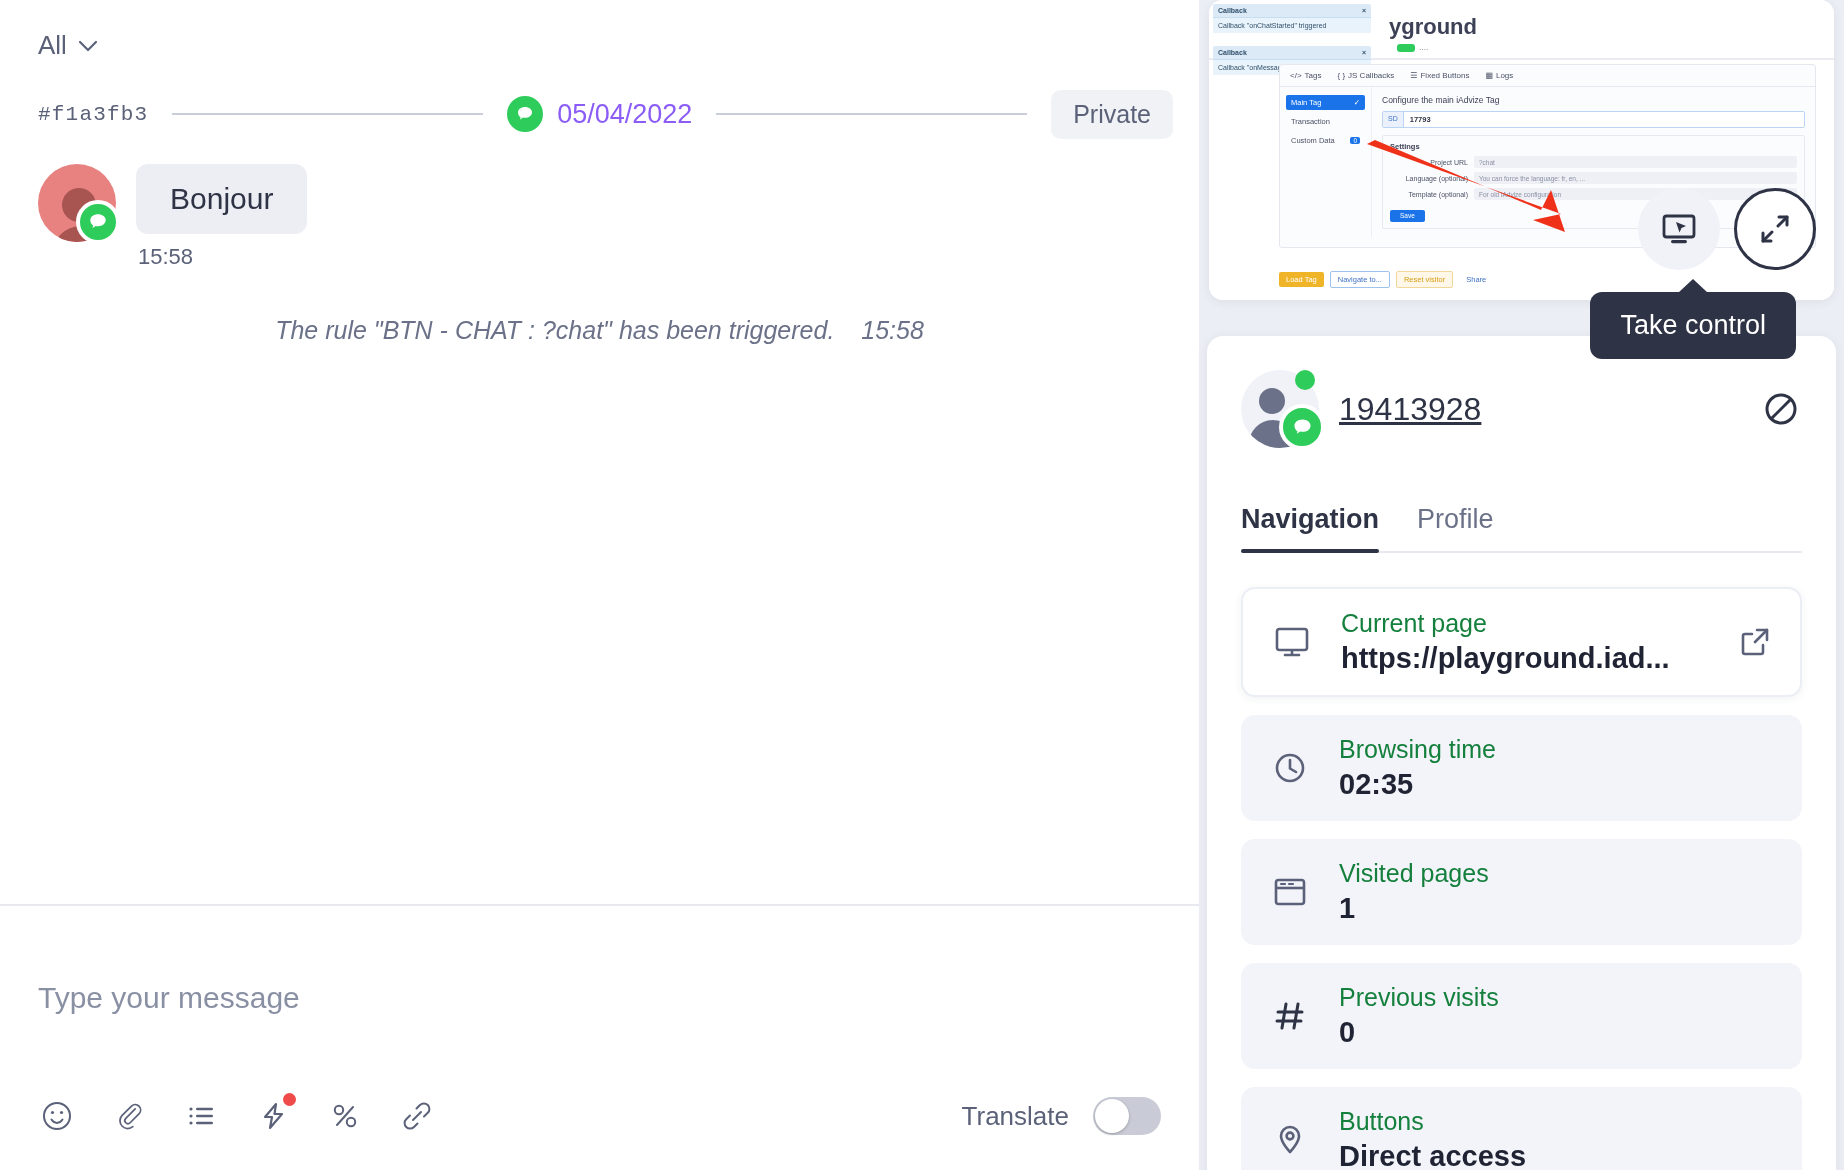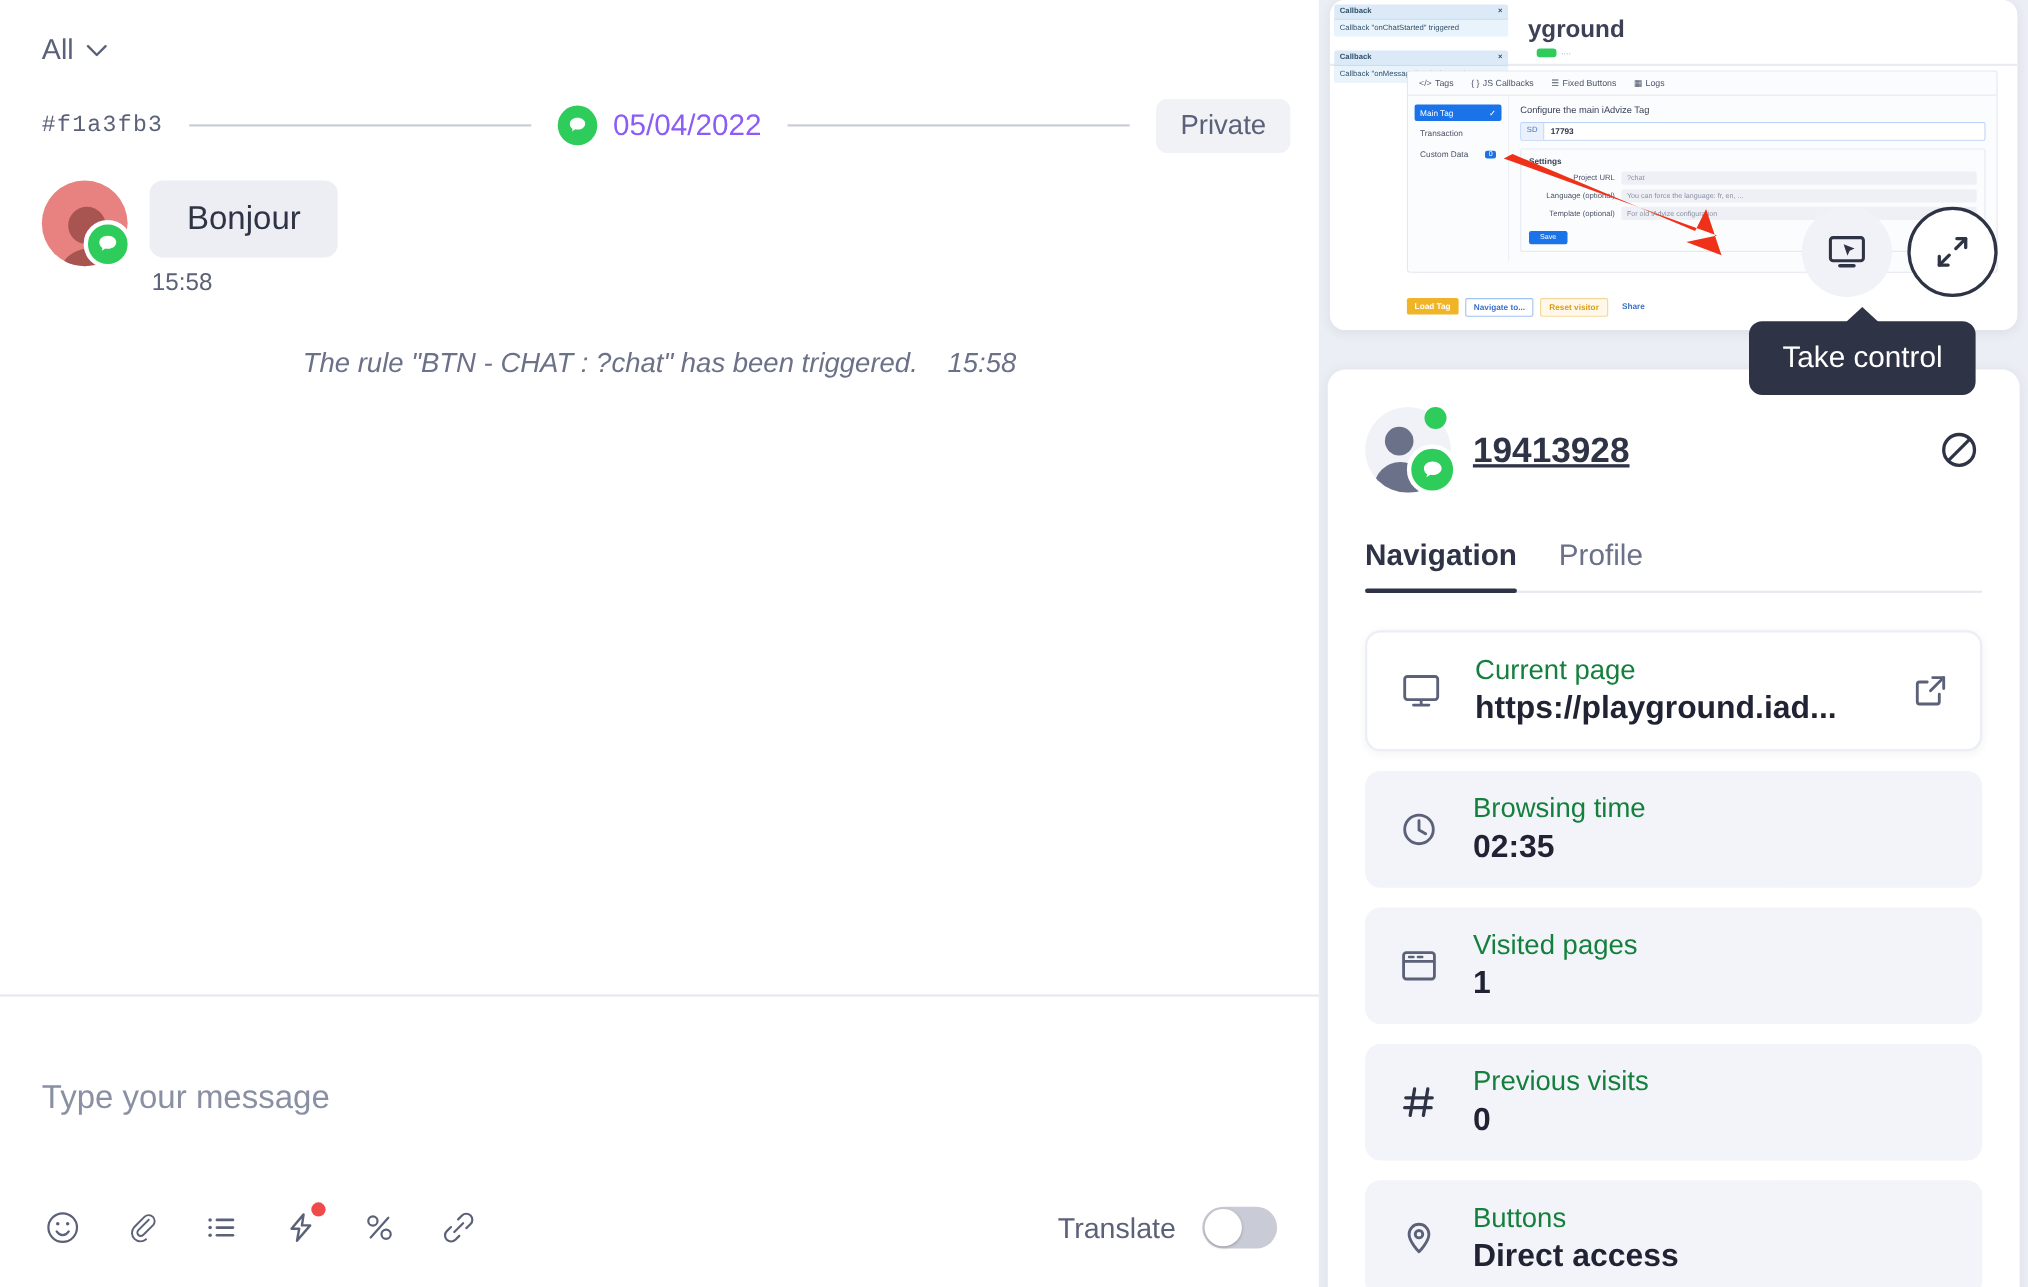--- a/index.html
+++ b/index.html
@@ -144,21 +144,21 @@
   .pv-urlval { flex: 1; font-size: 7.5px; color: #2e3345; padding: 3px 6px; background: #fff; font-weight: bold; }
   .pv-settings { border: 1px solid #e6e9f0; border-radius: 2px; padding: 6px 7px; }
   .pv-settings-h { font-size: 7.5px; color: #3c4156; margin-bottom: 5px; font-weight: 600; }
   .pv-field { display: flex; align-items: center; gap: 6px; margin-bottom: 4px; }
   .pv-flabel { width: 78px; text-align: right; font-size: 7px; color: #4a5266; }
   .pv-finput { flex: 1; background: #eef0f5; border-radius: 2px; font-size: 6.5px;
                color: #8a90a4; padding: 2.5px 5px; }
   .pv-btn-blue { display: inline-block; background: #1a73e8; color: #fff;
                  font-size: 6.5px; padding: 2.5px 10px; border-radius: 2px; margin-top: 4px; }
   .pv-bottom { position: absolute; left: 70px; right: 1px; bottom: 12px;
-               display: flex; align-items: flex-start; gap: 6px; font-weight: bold; }
+               display: flex; align-items: center; gap: 6px; }
   .pb { font-size: 7.5px; padding: 3px 7px; border-radius: 2px; display: flex;
         align-items: center; gap: 3px; }
   .pb.load { background: #f0b429; color: #fff; }
   .pb.nav { background: #fff; color: #3f72c4; border: 1px solid #9fc2ef; }
   .pb.reset { background: #fff8e8; color: #d89b16; border: 1px solid #f2d79a; }
   .pb.share { color: #3f72c4; }
   .pv-greenbar { position: absolute; left: 188px; top: 44px; width: 18px; height: 8px;
                  background: #2ecc5a; border-radius: 3px; }
   .pv-dots { position: absolute; left: 210px; top: 46px; font-size: 7px; color: #7b8296; }
 
@@ -202,25 +202,25 @@
   .v-head2 { position: absolute; width: 26px; height: 26px; border-radius: 50%;
              background: #6b7188; left: 18px; top: 18px; }
   .v-body2 { position: absolute; width: 48px; height: 28px; border-radius: 24px 24px 0 0;
              background: #6b7188; left: 8px; top: 50px; }
   .v-dot { position: absolute; width: 20px; height: 20px; border-radius: 50%;
            background: #2ecc5a; right: 4px; top: 0; }
   .v-badge { position: absolute; right: -6px; bottom: -2px; width: 46px; height: 46px;
              border-radius: 50%; background: #2ecc5a; border: 4px solid #fff;
              display: flex; align-items: center; justify-content: center; }
   .v-badge svg { width: 23px; height: 23px; }
-  .visitor-id { font-size: 32px; color: #2e3345; font-weight: 700;
+  .visitor-id { font-size: 32px; color: #2e3345; font-weight: 400;
                 text-decoration: underline; cursor: pointer; }
   .block-icon { width: 42px; height: 42px; cursor: pointer; }
 
-  .tabs { display: flex; gap: 38px; margin-top: 42px;
+  .tabs { display: flex; gap: 38px; margin-top: 56px;
           border-bottom: 2px solid #e7e9ef; }
   .tab { font-size: 27px; padding-bottom: 16px; cursor: pointer;
          color: #6b7188; position: relative; }
   .tab.active { color: #2e3345; font-weight: 700; }
   .tab.active::after { content: ""; position: absolute; left: 0; right: 0; bottom: -2px;
                        height: 4px; background: #2e3345; border-radius: 2px; }
 
   .info-list { margin-top: 34px; display: flex; flex-direction: column; gap: 18px; }
   .info-card {
     display: flex; align-items: center; gap: 26px;

